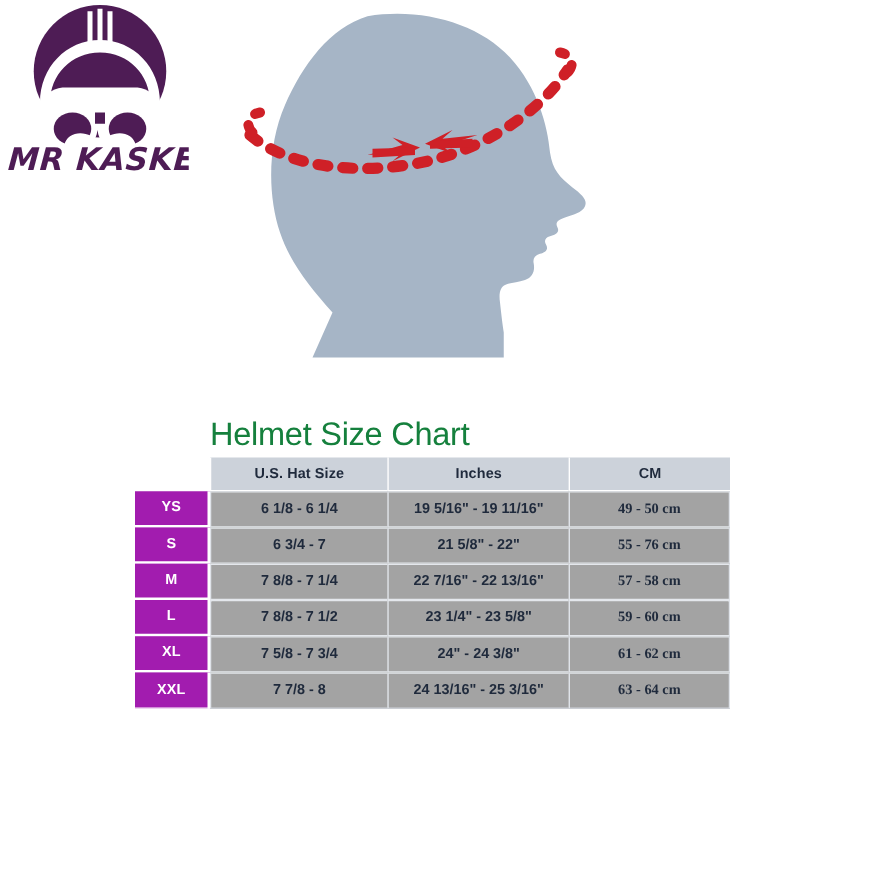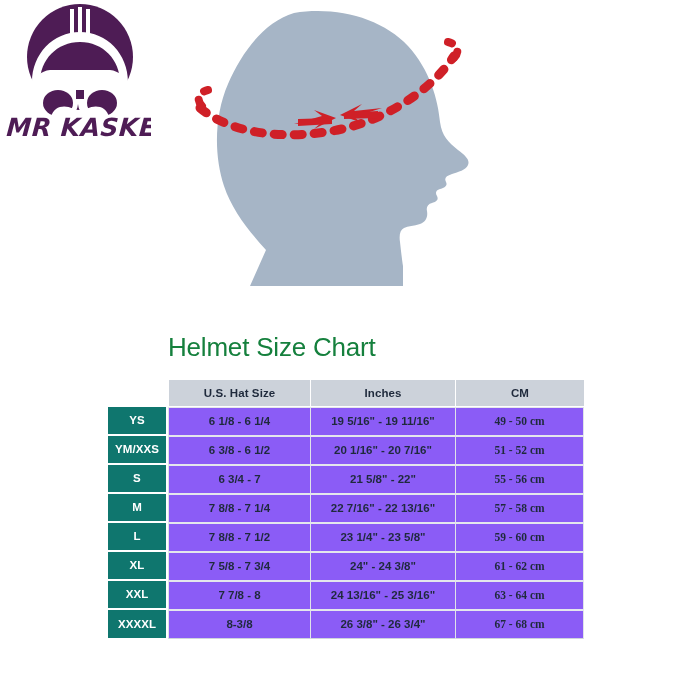--- a/index.html
+++ b/index.html
@@ -59,21 +59,21 @@
     font-weight: 400;
     color: #15803d;
     letter-spacing: -0.2px;
     font-family: "Liberation Sans Narrow", "Liberation Sans", sans-serif;
     white-space: nowrap;
   }
 
   table#size-table {
     position: absolute;
     left: 108px;
-    top: 52px;
+    top: 38px;
     width: 476px;
     border-collapse: separate;
     border-spacing: 0;
     table-layout: fixed;
   }
   table#size-table col.c-label { width: 60px; }
   table#size-table col.c-hat   { width: 142px; }
   table#size-table col.c-in    { width: 145px; }
   table#size-table col.c-cm    { width: 129px; }
 
@@ -100,32 +100,32 @@
     border-left: 1px solid #ffffff;
     border-bottom: 1px solid #ffffff;
     height: 22px;
     line-height: 22px;
     font-size: 11.5px;
     letter-spacing: 0.1px;
   }
 
   
   #size-table td.size-label {
-    background: #0f766e;
+    background: #a21caf;
     color: #ffffff;
     font-size: 11.5px;
     letter-spacing: 0.1px;
     border-bottom: 2px solid #ffffff;
     border-right: 2px solid #ffffff;
   }
   #size-table tbody tr:last-child td.size-label {
     border-bottom: 1px solid #ffffff;
   }
   #size-table td.val {
-    background: #8b5cf6;
+    background: #a3a3a3;
     border-top: 1px solid #e4e7ec;
     border-left: 1px solid #dfe3e9;
     border-bottom: 1px solid #e4e7ec;
   }
   #size-table tbody tr:last-child td.val {
     border-bottom: 1px solid #cfd4dc;
   }
   #size-table td.val.last-col {
     border-right: 1px solid #dfe3e9;
     font-family: Liberation Serif, serif;
@@ -242,30 +242,24 @@
       </tr>
     </thead>
     <tbody>
       <tr>
         <td class="size-label">YS</td>
         <td class="val">6 1/8 - 6 1/4</td>
         <td class="val">19 5/16" - 19 11/16"</td>
         <td class="val last-col">49 - 50 cm</td>
       </tr>
       <tr>
-        <td class="size-label">YM/XXS</td>
-        <td class="val">6 3/8 - 6 1/2</td>
-        <td class="val">20 1/16" - 20 7/16"</td>
-        <td class="val last-col">51 - 52 cm</td>
-      </tr>
-      <tr>
         <td class="size-label">S</td>
         <td class="val">6 3/4 - 7</td>
         <td class="val">21 5/8" - 22"</td>
-        <td class="val last-col">55 - 56 cm</td>
+        <td class="val last-col">55 - 76 cm</td>
       </tr>
       <tr>
         <td class="size-label">M</td>
         <td class="val">7 8/8 - 7 1/4</td>
         <td class="val">22 7/16" - 22 13/16"</td>
         <td class="val last-col">57 - 58 cm</td>
       </tr>
       <tr>
         <td class="size-label">L</td>
         <td class="val">7 8/8 - 7 1/2</td>
@@ -277,21 +271,15 @@
         <td class="val">7 5/8 - 7 3/4</td>
         <td class="val">24" - 24 3/8"</td>
         <td class="val last-col">61 - 62 cm</td>
       </tr>
       <tr>
         <td class="size-label">XXL</td>
         <td class="val">7 7/8 - 8</td>
         <td class="val">24 13/16" - 25 3/16"</td>
         <td class="val last-col">63 - 64 cm</td>
       </tr>
-      <tr>
-        <td class="size-label">XXXXL</td>
-        <td class="val">8-3/8</td>
-        <td class="val">26 3/8" - 26 3/4"</td>
-        <td class="val last-col">67 - 68 cm</td>
-      </tr>
     </tbody>
   </table>
 </div>
 
 </body></html>

